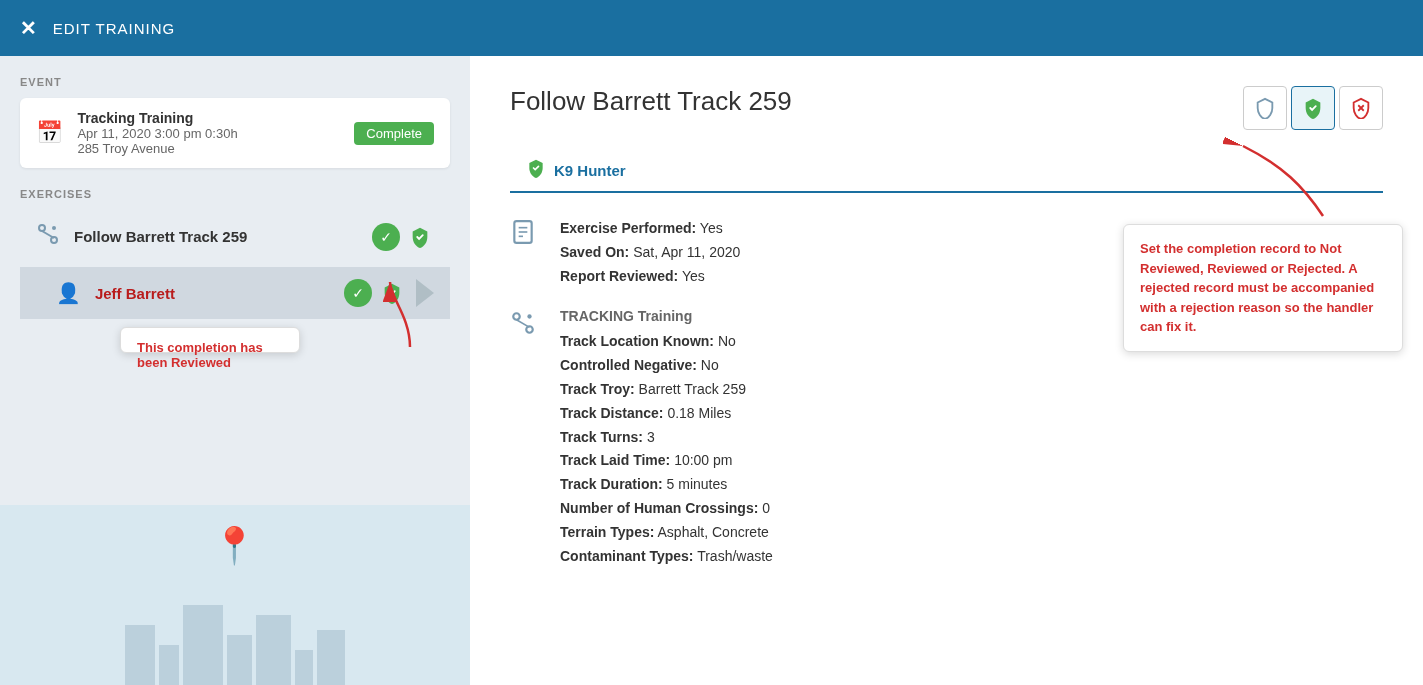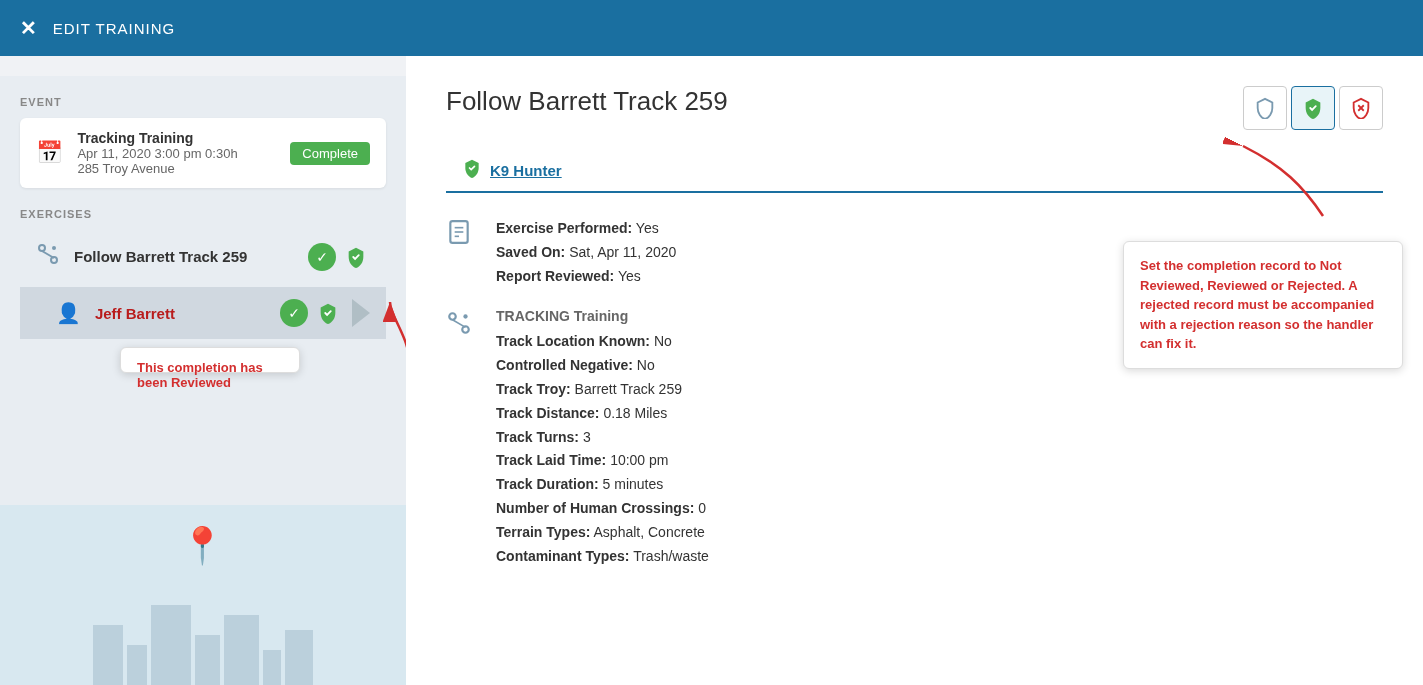--- a/index.html
+++ b/index.html
@@ -29,27 +29,26 @@
     }
 
     
     .main {
       display: flex;
       height: calc(685px - 56px);
     }
 
     
     .sidebar {
-      width: 406px;
+      width: 470px;
       background: #e8edf2;
       padding: 20px;
       flex-shrink: 0;
       overflow-y: auto;
       position: relative;
-      margin-top: 20px;
     }
     .section-label {
       font-size: 11px;
       font-weight: 600;
       color: #888;
       letter-spacing: 1px;
       text-transform: uppercase;
       margin-bottom: 10px;
     }
     .event-card {
@@ -261,21 +260,20 @@
     }
     .tab {
       padding: 8px 16px;
       display: flex;
       align-items: center;
       gap: 8px;
       color: #1a6fa0;
       font-weight: 600;
       font-size: 15px;
       cursor: pointer;
-      text-decoration: underline;
     }
     .tab-shield {
       color: #4caf50;
       font-size: 18px;
     }
 
     
     .info-section {
       display: flex;
       gap: 20px;
@@ -446,21 +444,21 @@
 
     <svg width="140" height="100" style="position:absolute;right:60px;top:80px;z-index:11;">
       <defs>
         <marker id="arrowhead-right" markerWidth="8" height="6" refX="0" refY="3" orient="auto">
           <polygon points="8 0, 0 3, 8 6" fill="#d32f2f"></polygon>
         </marker>
       </defs>
       <path d="M 100 80 C 80 50 60 30 20 10" stroke="#d32f2f" stroke-width="2.5" fill="none" marker-end="url(#arrowhead-right)"></path>
     </svg>
 
-    <div class="tooltip-right" style="position:absolute;right:20px;top:185px;">
+    <div class="tooltip-right" style="position:absolute;right:20px;top:168px;">
       <span>Set the completion record to Not Reviewed, Reviewed or Rejected. A rejected record must be accompanied with a rejection reason so the handler can fix it.</span>
     </div>
 
     <div class="tab-bar">
       <div class="tab">
         <span class="tab-shield">
           <svg width="20" height="20" viewBox="0 0 24 24">
             <path d="M12 2L4 6v6c0 5.5 3.5 10.7 8 12 4.5-1.3 8-6.5 8-12V6L12 2z" fill="#4caf50"></path>
             <path d="M9 12l2 2 4-4" stroke="white" stroke-width="2" fill="none" stroke-linecap="round"></path>
           </svg>

